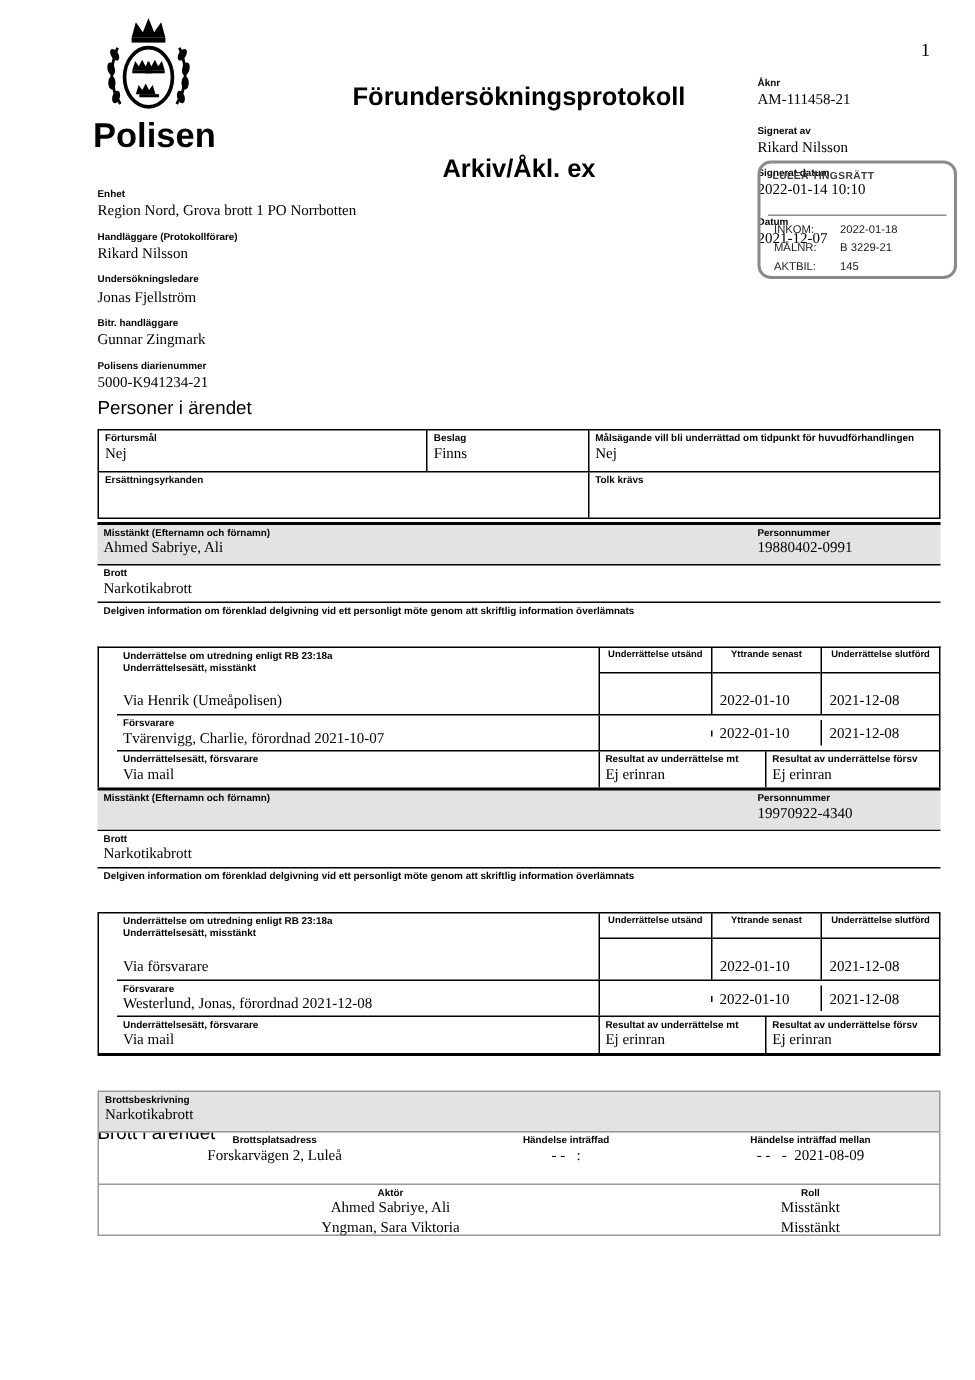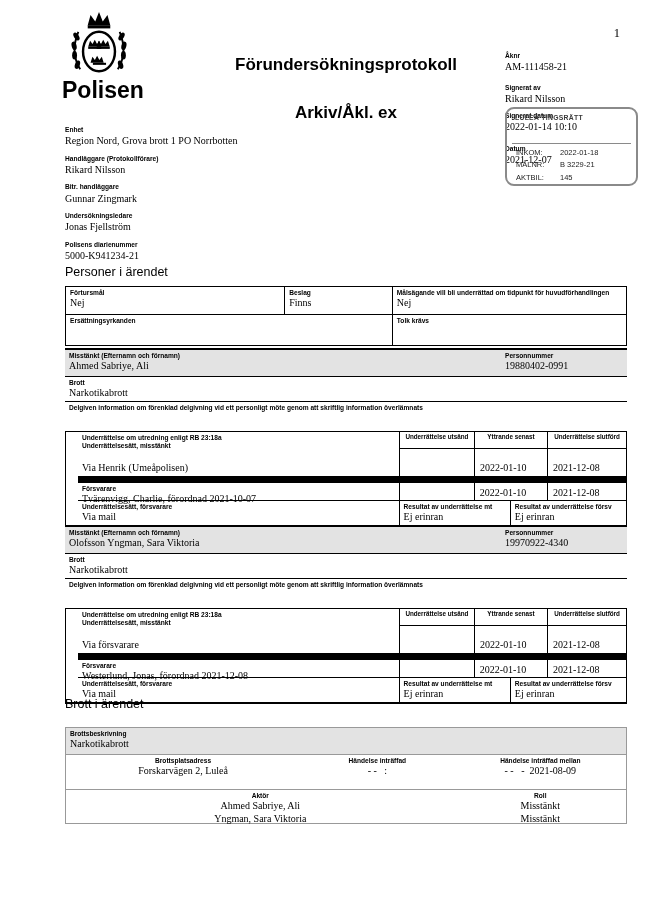--- a/index.html
+++ b/index.html
@@ -40,21 +40,21 @@
   .bR{border-right:1px solid #000;}
   
   .suspect{left:65px;width:562px;}
   .s-head{border-top:2px solid #000;background:#e3e3e3;height:28px;position:relative;padding:2px 4px 0;}
   .s-pnr{position:absolute;left:440px;top:2px;}
   .s-brott{height:25px;border-top:1px solid #000;padding:2px 4px 0;}
   .s-delgiven{height:30px;border-top:1px solid #000;padding:2px 4px 0;}
   .s-table{border:1px solid #000;border-bottom:none;padding-left:12px;}
   .s-table.tbl-last{border-bottom:2px solid #000;}
   .rowA{display:flex;height:44px;}
-  .rowB{display:flex;height:24px;border-top:7px solid #000000;}
+  .rowB{display:flex;height:24px;border-top:1px solid #000000;align-items:center;}
   .rowC{display:flex;height:25px;border-top:1px solid #000;}
   .cA1{width:330px;display:flex;flex-direction:column;padding:2px 4px;}
   .cA1 .val{margin-top:auto;}
   .dcol{display:flex;flex-direction:column;}
   .dhead{height:17px;border-bottom:1px solid #000;font-size:6.3px;font-weight:bold;text-align:center;line-height:1.25;padding-top:1px;}
   .dval{flex:1;display:flex;align-items:flex-end;padding:0 2px 2px 5px;}
   .cB{padding:2px 4px 0;}
   .cBdate{padding:4px 2px 0 5px;}
   .cC{padding:2px 4px 0;}
   .w77{width:77px;}.w75{width:75px;}.w80{width:80px;}
@@ -150,26 +150,26 @@
   <div class="abs meta-left">
     <div class="mfield">
       <div class="lbl">Enhet</div>
       <div class="val">Region Nord, Grova brott 1 PO Norrbotten</div>
     </div>
     <div class="mfield">
       <div class="lbl">Handläggare (Protokollförare)</div>
       <div class="val">Rikard Nilsson</div>
     </div>
     <div class="mfield">
+      <div class="lbl">Undersökningsledare</div>
+      <div class="val">Jonas Fjellström</div>
+    </div>
+    <div class="mfield">
       <div class="lbl">Bitr. handläggare</div>
       <div class="val">Gunnar Zingmark</div>
-    </div>
-    <div class="mfield">
-      <div class="lbl">Undersökningsledare</div>
-      <div class="val">Jonas Fjellström</div>
     </div>
     <div class="mfield">
       <div class="lbl">Polisens diarienummer</div>
       <div class="val">5000-K941234-21</div>
     </div>
   </div>
 
   <div class="abs sec-h" style="top:265px">Personer i ärendet</div>
 
   <div class="abs t1">
@@ -257,21 +257,20 @@
           <div class="lbl">Resultat av underrättelse försv</div>
           <div class="val">Ej erinran</div>
         </div>
       </div>
     </div>
   </div>
 
   <div class="abs suspect" style="top:525px">
     <div class="s-head">
       <div class="lbl">Misstänkt (Efternamn och förnamn)</div>
-      <div class="val">Olofsson Yngman, Sara Viktoria</div>
       <div class="s-pnr">
         <div class="lbl">Personnummer</div>
         <div class="val">19970922-4340</div>
       </div>
     </div>
     <div class="s-brott">
       <div class="lbl">Brott</div>
       <div class="val">Narkotikabrott</div>
     </div>
     <div class="s-delgiven">
@@ -316,21 +315,21 @@
           <div class="val">Ej erinran</div>
         </div>
         <div class="cC w118">
           <div class="lbl">Resultat av underrättelse försv</div>
           <div class="val">Ej erinran</div>
         </div>
       </div>
     </div>
   </div>
 
-  <div class="abs sec-h" style="top:697px">Brott i ärendet</div>
+  <div class="abs sec-h" style="top:748px">Brott i ärendet</div>
 
   <div class="abs crimes">
     <div class="c-r1">
       <div class="lbl">Brottsbeskrivning</div>
       <div class="val">Narkotikabrott</div>
     </div>
     <div class="c-r2">
       <div class="c-cell cw235">
         <div class="lbl">Brottsplatsadress</div>
         <div class="val">Forskarvägen 2, Luleå</div>

